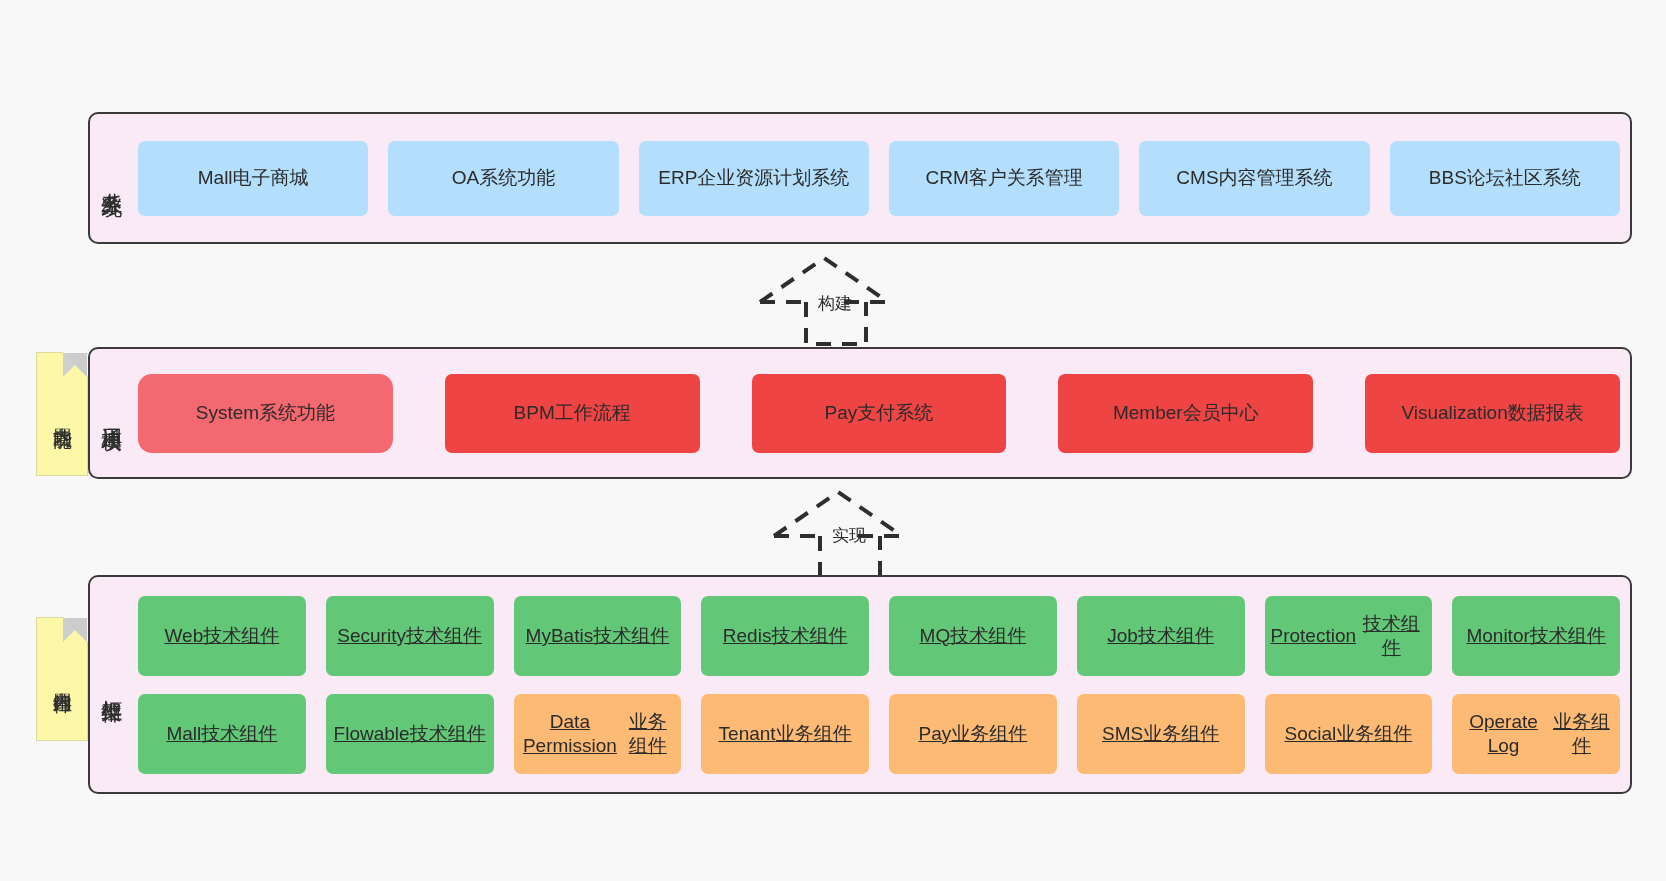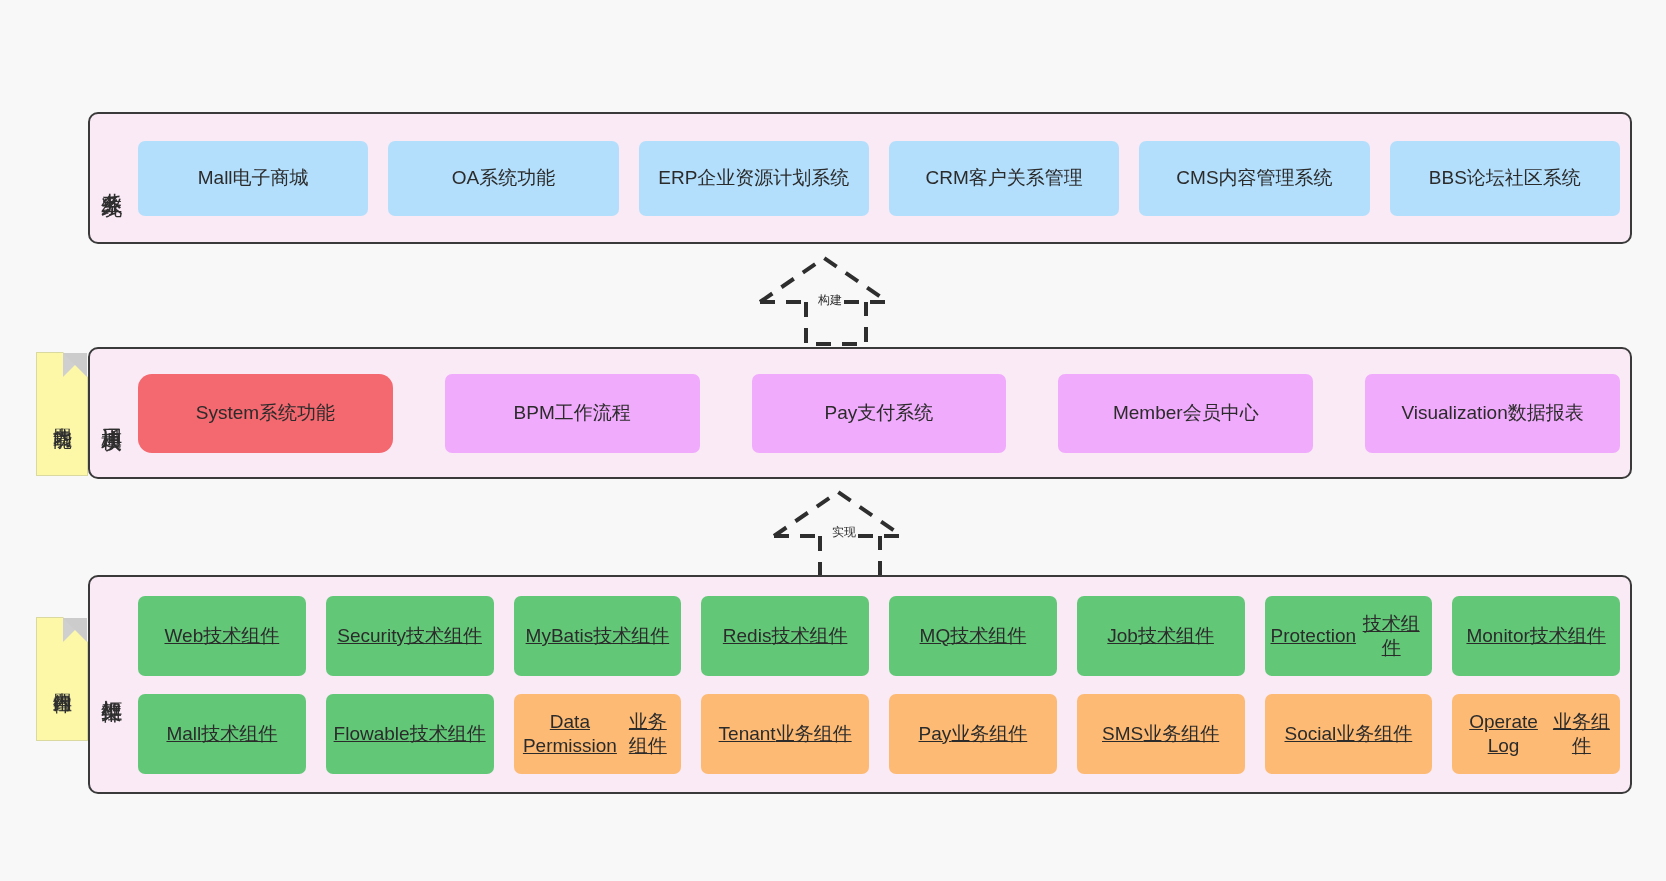--- a/index.html
+++ b/index.html
@@ -78,21 +78,21 @@
     line-height: 1.26;
     color: #2b2b2b;
     box-sizing: border-box;
     padding: 4px 6px;
   }
   .box .t1 { display:block; }
   .box .t2 { display:block; }
 
   .b-blue   { background: #b3dffc; }
   .b-red    { background: #f4686f; border-radius: 14px; }
-  .b-pink   { background: #f0abfc; margin-left: 32px; }
+  .b-pink   { background: #ef4444; margin-left: 32px; }
   .b-green  { background: #62c878; }
   .b-lgreen { background: #fdba74; }
 
   
   #layer-business { left: 88px; top: 112px; width: 1544px; height: 132px; }
   #layer-business .box { height: 75px; }
 
   #layer-common   { left: 88px; top: 347px; width: 1544px; height: 132px; }
   #layer-common .box { height: 79px; }
 
@@ -145,21 +145,21 @@
   }
   #note-common    { left: 36px; top: 352px; height: 124px; }
   #note-framework { left: 36px; top: 617px; height: 124px; }
 
   
   .connector {
     position: absolute;
   }
   .conn-label {
     position: absolute;
-    font-size: 12px;
+    font-size: 17px;
     color: #2e2e2e;
     background: transparent;
     white-space: nowrap;
   }
   #conn-build { left: 744px; top: 252px; width: 190px; height: 96px; }
   #conn-build-label { left: 818px; top: 292px; }
   #conn-impl  { left: 758px; top: 486px; width: 190px; height: 96px; }
   #conn-impl-label { left: 832px; top: 524px; }
 </style>
 </head>

